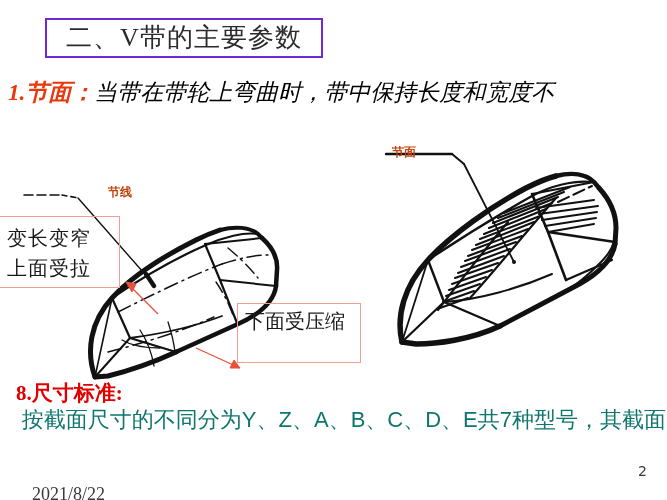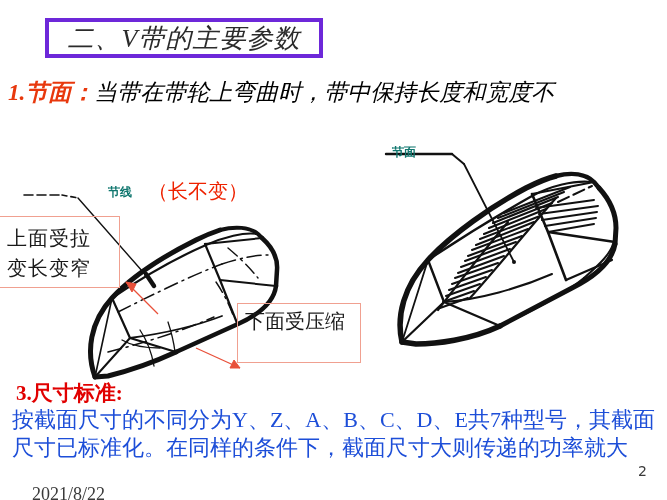--- a/index.html
+++ b/index.html
@@ -18,26 +18,25 @@
     overflow: hidden;
   }
 
   
   #title-box {
     position: absolute;
     left: 45px;
     top: 18px;
     width: 278px;
     height: 40px;
-    border: 4px solid #6d28d9;
+    border: 2px solid #6d28d9;
     box-sizing: border-box;
     display: flex;
-    align-items: center;
+    align-items: flex-start;
     justify-content: center;
-    font-style: italic;
   }
   #title-text {
     font-family: "Liberation Serif", "DejaVu Serif", serif;
     font-size: 26px;
     color: #2b2b2b;
     letter-spacing: 1px;
     white-space: nowrap;
   }
 
   
@@ -114,21 +113,21 @@
     white-space: nowrap;
     letter-spacing: 0px;
   }
 
   
   .hand-label {
     position: absolute;
     font-family: "DejaVu Sans", sans-serif;
     font-size: 12px;
     font-weight: bold;
-    color: #0f766e;
+    color: #c2410c;
     letter-spacing: 0px;
     white-space: nowrap;
   }
   #label-jiexian { left: 108px; top: 172px; }
   #label-jiemian { left: 392px; top: 144px; }
   #label-changbubian {
     position: absolute;
     left: 148px;
     top: 166px;
     font-family: "Liberation Serif", "DejaVu Serif", serif;
@@ -146,26 +145,27 @@
   }
   #para2-head {
     font-family: "Liberation Serif", "DejaVu Serif", serif;
     font-size: 21px;
     line-height: 26px;
     color: #E10000;
     font-weight: bold;
     white-space: nowrap;
   }
   #para2 .body-line2 {
-    font-family: Liberation Serif, serif;
+    font-family: Liberation Sans, sans-serif;
     font-size: 22px;
     line-height: 28px;
-    color: #1d4ed8;
+    color: #0f766e;
     white-space: nowrap;
     margin-left: -4px;
+    text-align: right;
   }
 
   
   #footer-date {
     position: absolute;
     left: 32px;
     top: 484px;
     font-family: Liberation Serif, serif;
     font-size: 18px;
     color: #3a3a3a;
@@ -246,26 +246,25 @@
 
         <path d="M158,152 L126,120" stroke-width="1.3" fill="none"></path>
         <path d="M126,120 L136,122 L132,130 Z"></path>
 
         <path d="M196,186 L240,206" stroke-width="1.3" fill="none"></path>
         <path d="M240,206 L230,206 L234,198 Z"></path>
       </g>
     </svg>
 
     <span class="hand-label" id="label-jiexian" style="left:108px; top:22px;">节线</span>
-    <span id="label-changbubian" style="left:148px; top:16px;">（长不变）</span>
   </div>
 
   <div class="callout" id="callout-top">
+    <div class="cl">变长变窄</div>
     <div class="cl">上面受拉</div>
-    <div class="cl">变长变窄</div>
   </div>
 
   <div class="callout" id="callout-bottom">
     <div class="cl">下面受压缩</div>
   </div>
 
   <div id="fig-right">
     <svg width="287" height="245" viewBox="0 0 287 245">
       <g fill="none" stroke="#111111" stroke-linecap="round" stroke-linejoin="round">
 
@@ -330,21 +329,20 @@
         <path d="M72,24 L84,34" stroke-width="2"></path>
         <path d="M84,34 L134,132" stroke-width="1.8"></path>
         <circle cx="134" cy="132" r="2" fill="#111111" stroke="none"></circle>
       </g>
     </svg>
 
     <span class="hand-label" id="label-jiemian" style="left:12px; top:14px;">节面</span>
   </div>
 
   <div id="para2">
-    <div id="para2-head">3.尺寸标准:</div>
+    <div id="para2-head">8.尺寸标准:</div>
     <div class="body-line2">按截面尺寸的不同分为Y、Z、A、B、C、D、E共7种型号，其截面</div>
-    <div class="body-line2">尺寸已标准化。在同样的条件下，截面尺寸大则传递的功率就大</div>
   </div>
 
   <div id="footer-date">2021/8/22</div>
   <div id="footer-page">2</div>
 
 </div>
 
 </body></html>

